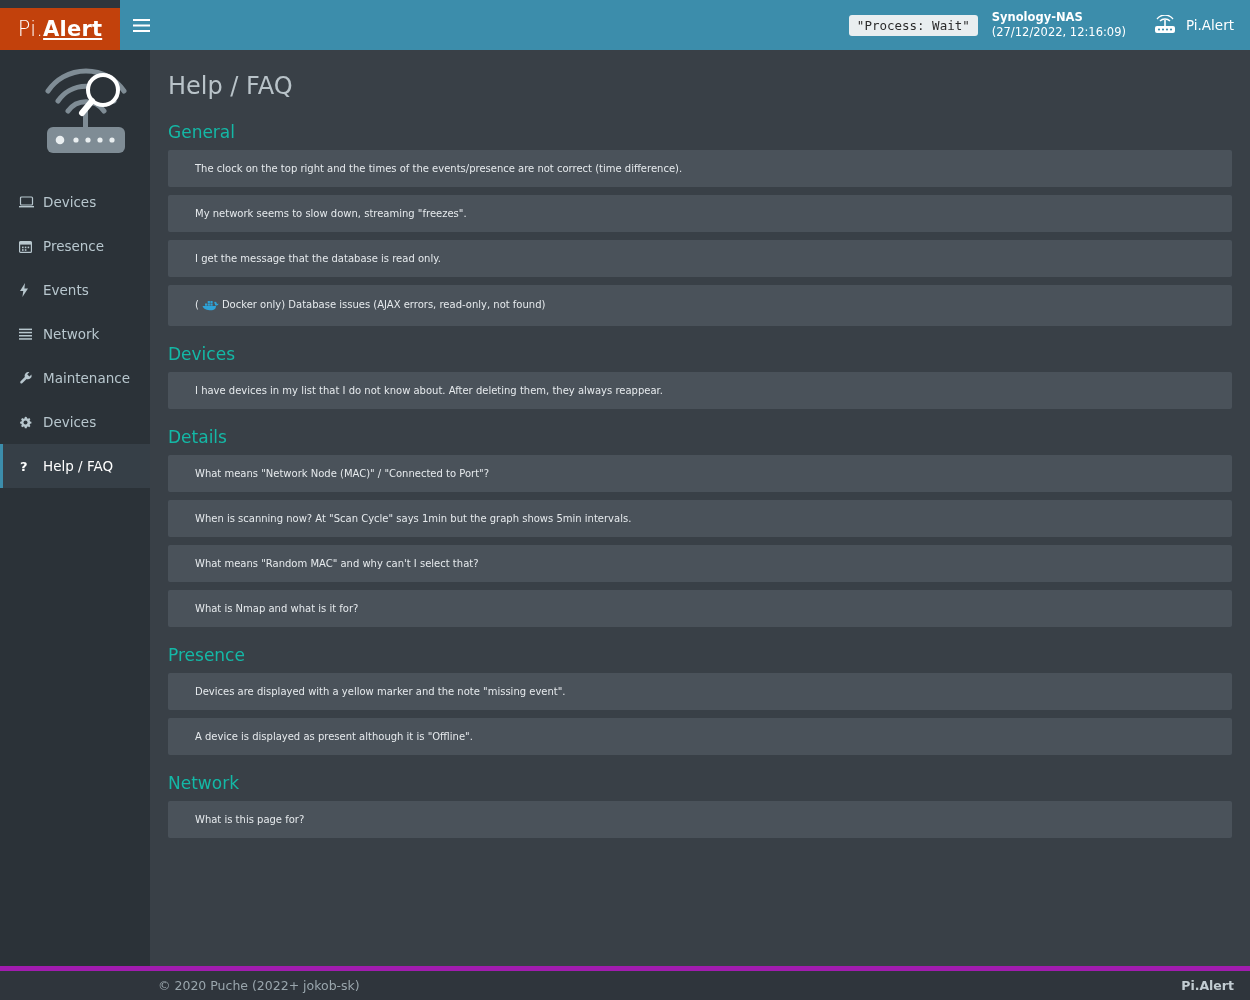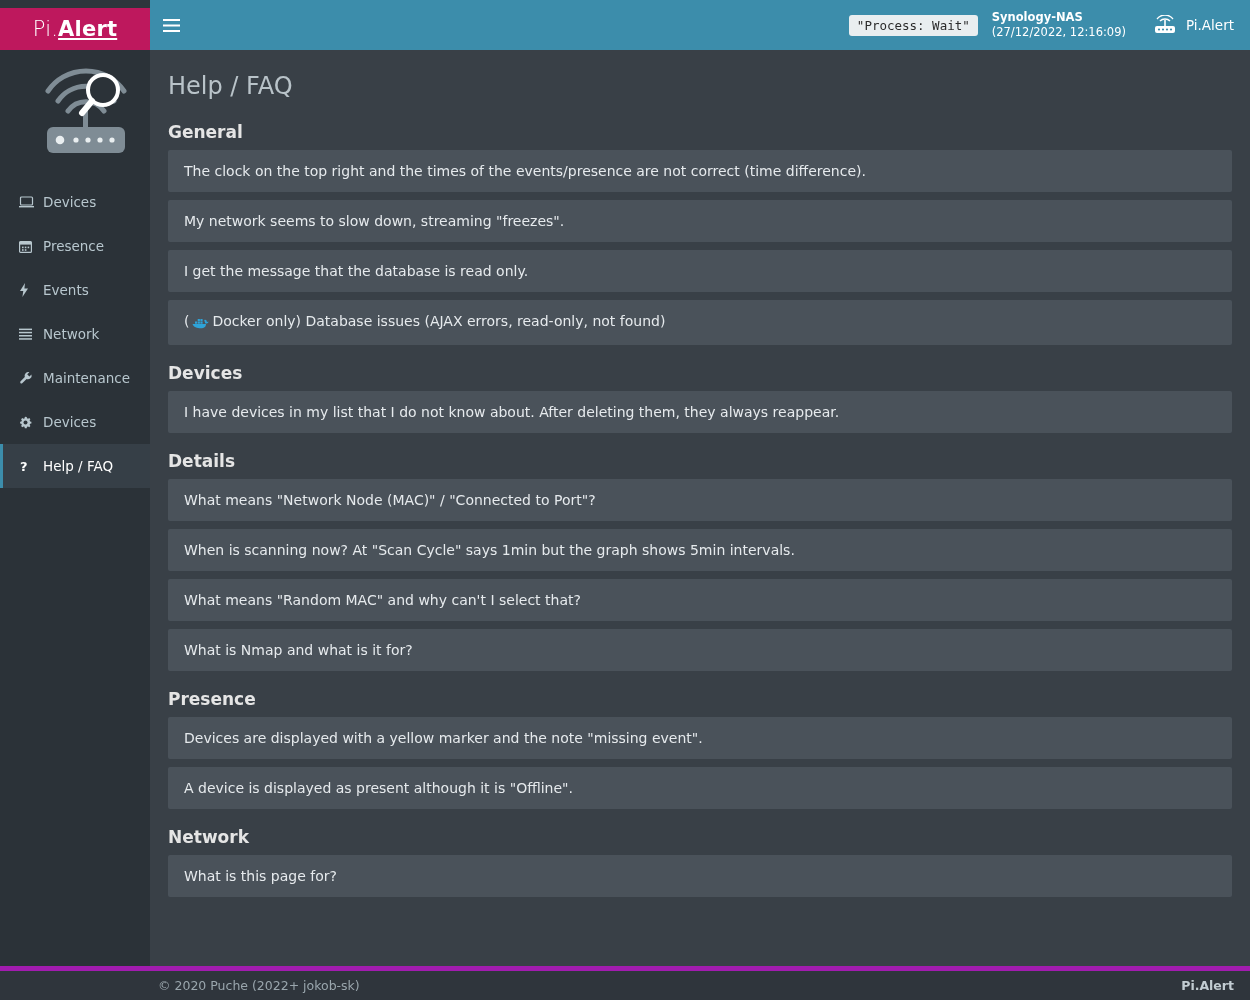--- a/index.html
+++ b/index.html
@@ -18,22 +18,22 @@
     flex-direction: column;
   }
   
   .topbar {
     height: 50px;
     display: flex;
     align-items: stretch;
     flex: 0 0 50px;
   }
   .logo-box {
-    width: 150px;
-    background: #be185d;
+    width: 120px;
+    background: #c2410c;
     color: #ffffff;
     display: flex;
     align-items: center;
     justify-content: center;
     font-size: 21px;
     letter-spacing: .2px;
     margin-top: 8px;
   }
   .logo-box .light { font-weight: 300; }
   .logo-box .bold { font-weight: 700; text-decoration: underline; }
@@ -140,30 +140,30 @@
     min-width: 0;
   }
   .page-title {
     color: #b9c3c9;
     font-size: 24px;
     font-weight: 400;
     padding: 10px 18px 4px 18px;
   }
   .faq-section { padding: 0 18px; }
   .section-head {
-    color: #e5e5e5;
+    color: #14b8a6;
     font-size: 17px;
-    font-weight: 700;
+    font-weight: 400;
     margin: 18px 0 8px 0;
   }
   .faq-item {
     background: #4a525a;
     color: #e6eaed;
-    font-size: 14px;
-    padding: 13px 16px;
+    font-size: 10px;
+    padding: 13px 27px;
     margin-bottom: 8px;
     border-radius: 2px;
     cursor: pointer;
   }
   .faq-item .inline-icon {
     display: inline-block;
     vertical-align: -3px;
     margin: 0 3px;
   }
   .content-fill { flex: 1; }

